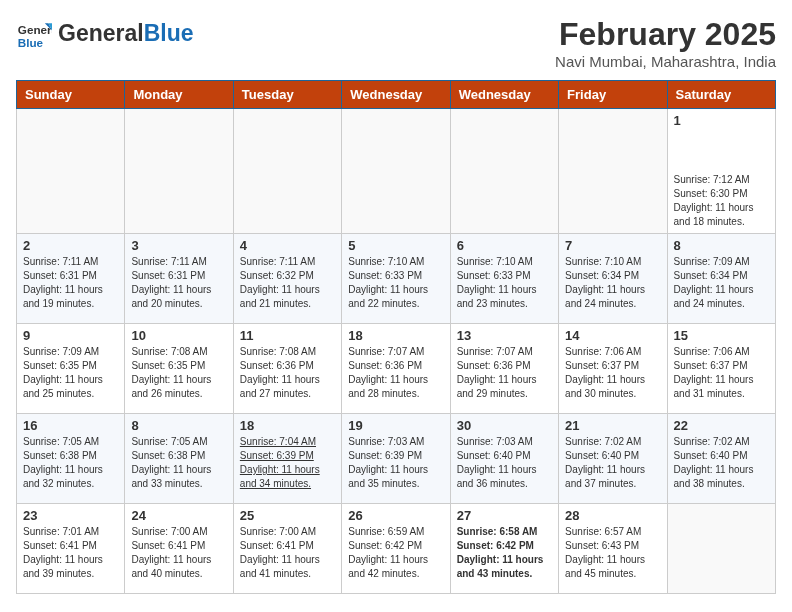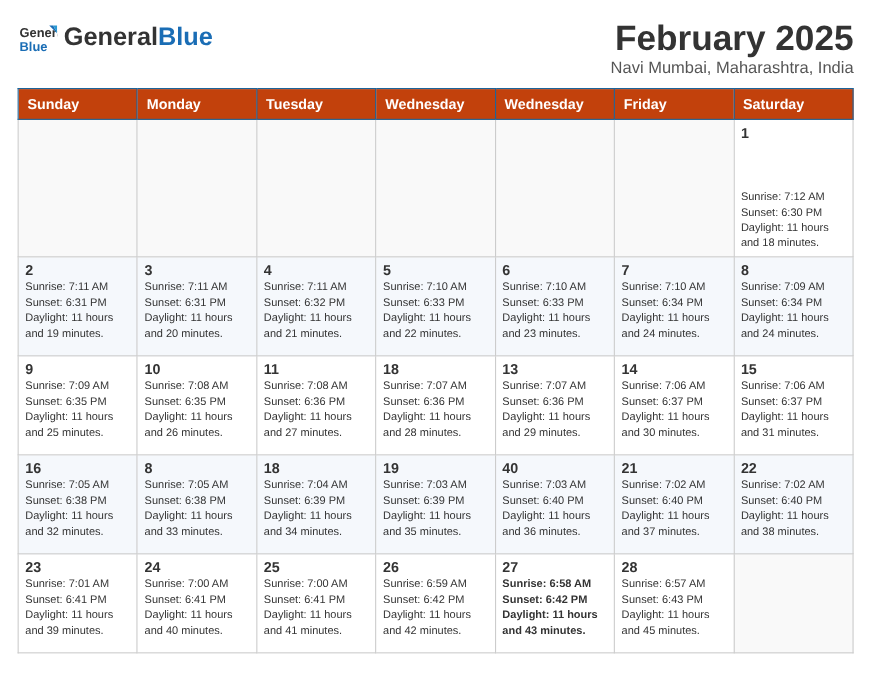--- a/index.html
+++ b/index.html
@@ -232,32 +232,32 @@
 Daylight: 11 hours and 32 minutes.</div>
         </td>
         <td>
           <span class="day-number">8</span>
           <div class="day-info" style="white-space: pre-line;">Sunrise: 7:05 AM
 Sunset: 6:38 PM
 Daylight: 11 hours and 33 minutes.</div>
         </td>
         <td>
           <span class="day-number">18</span>
-          <div class="day-info" style="white-space: pre-line;">Sunrise: 7:04 AM
+          <div class="day-info" style="white-space: pre-line; text-decoration: underline;">Sunrise: 7:04 AM
 Sunset: 6:39 PM
 Daylight: 11 hours and 34 minutes.</div>
         </td>
         <td>
           <span class="day-number">19</span>
           <div class="day-info" style="white-space: pre-line;">Sunrise: 7:03 AM
 Sunset: 6:39 PM
 Daylight: 11 hours and 35 minutes.</div>
         </td>
         <td>
-          <span class="day-number">40</span>
+          <span class="day-number">30</span>
           <div class="day-info" style="white-space: pre-line;">Sunrise: 7:03 AM
 Sunset: 6:40 PM
 Daylight: 11 hours and 36 minutes.</div>
         </td>
         <td>
           <span class="day-number">21</span>
           <div class="day-info" style="white-space: pre-line;">Sunrise: 7:02 AM
 Sunset: 6:40 PM
 Daylight: 11 hours and 37 minutes.</div>
         </td>

